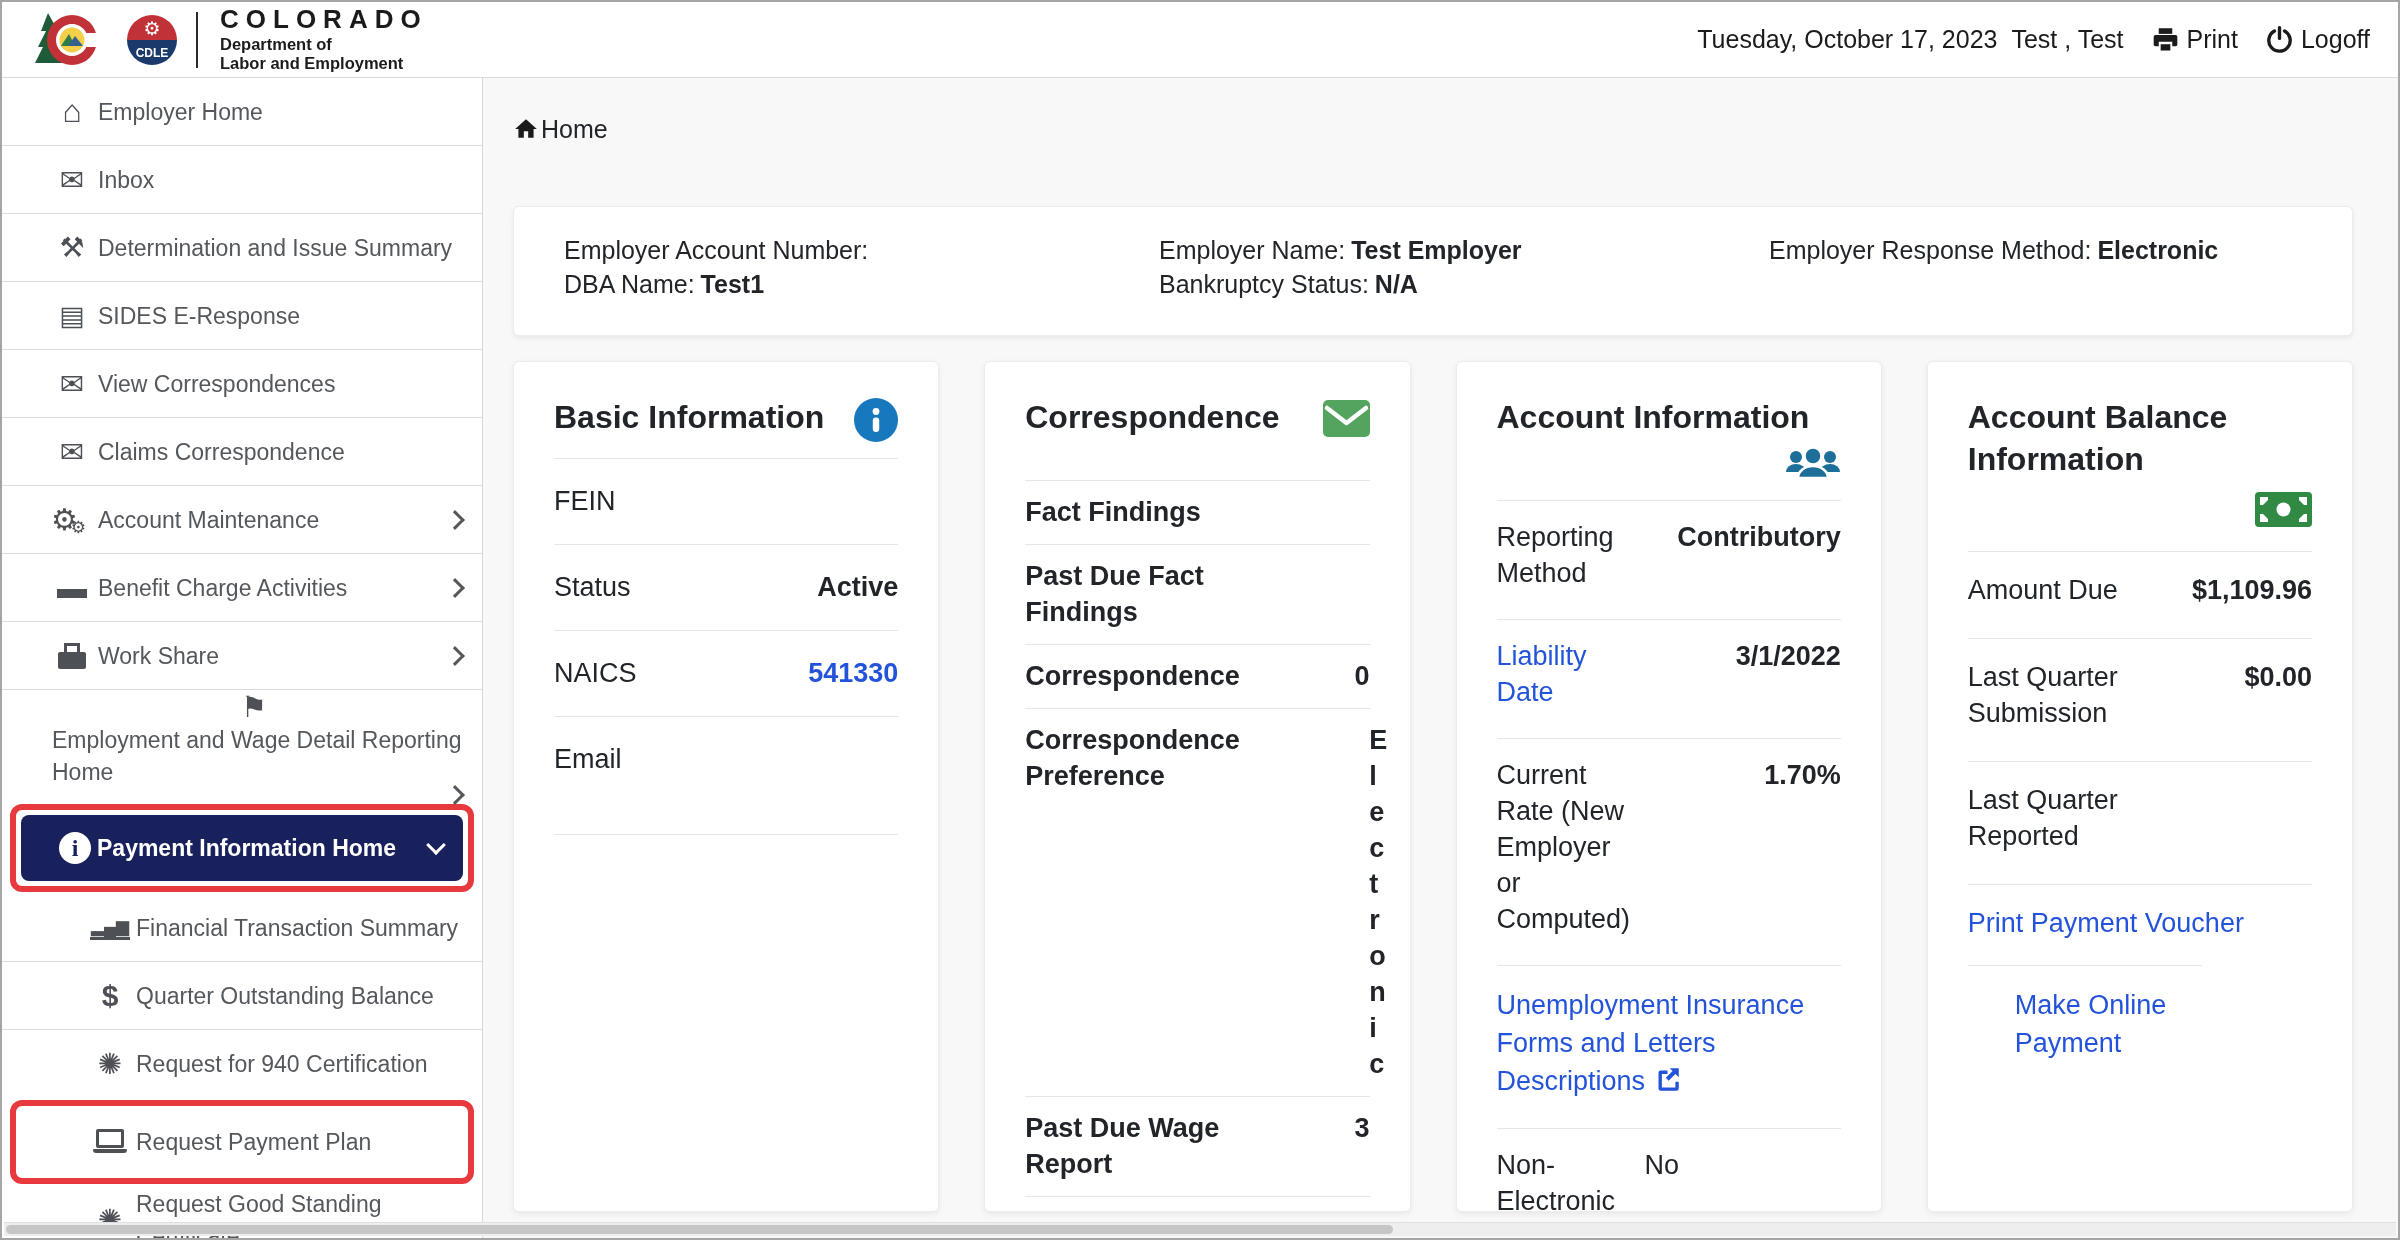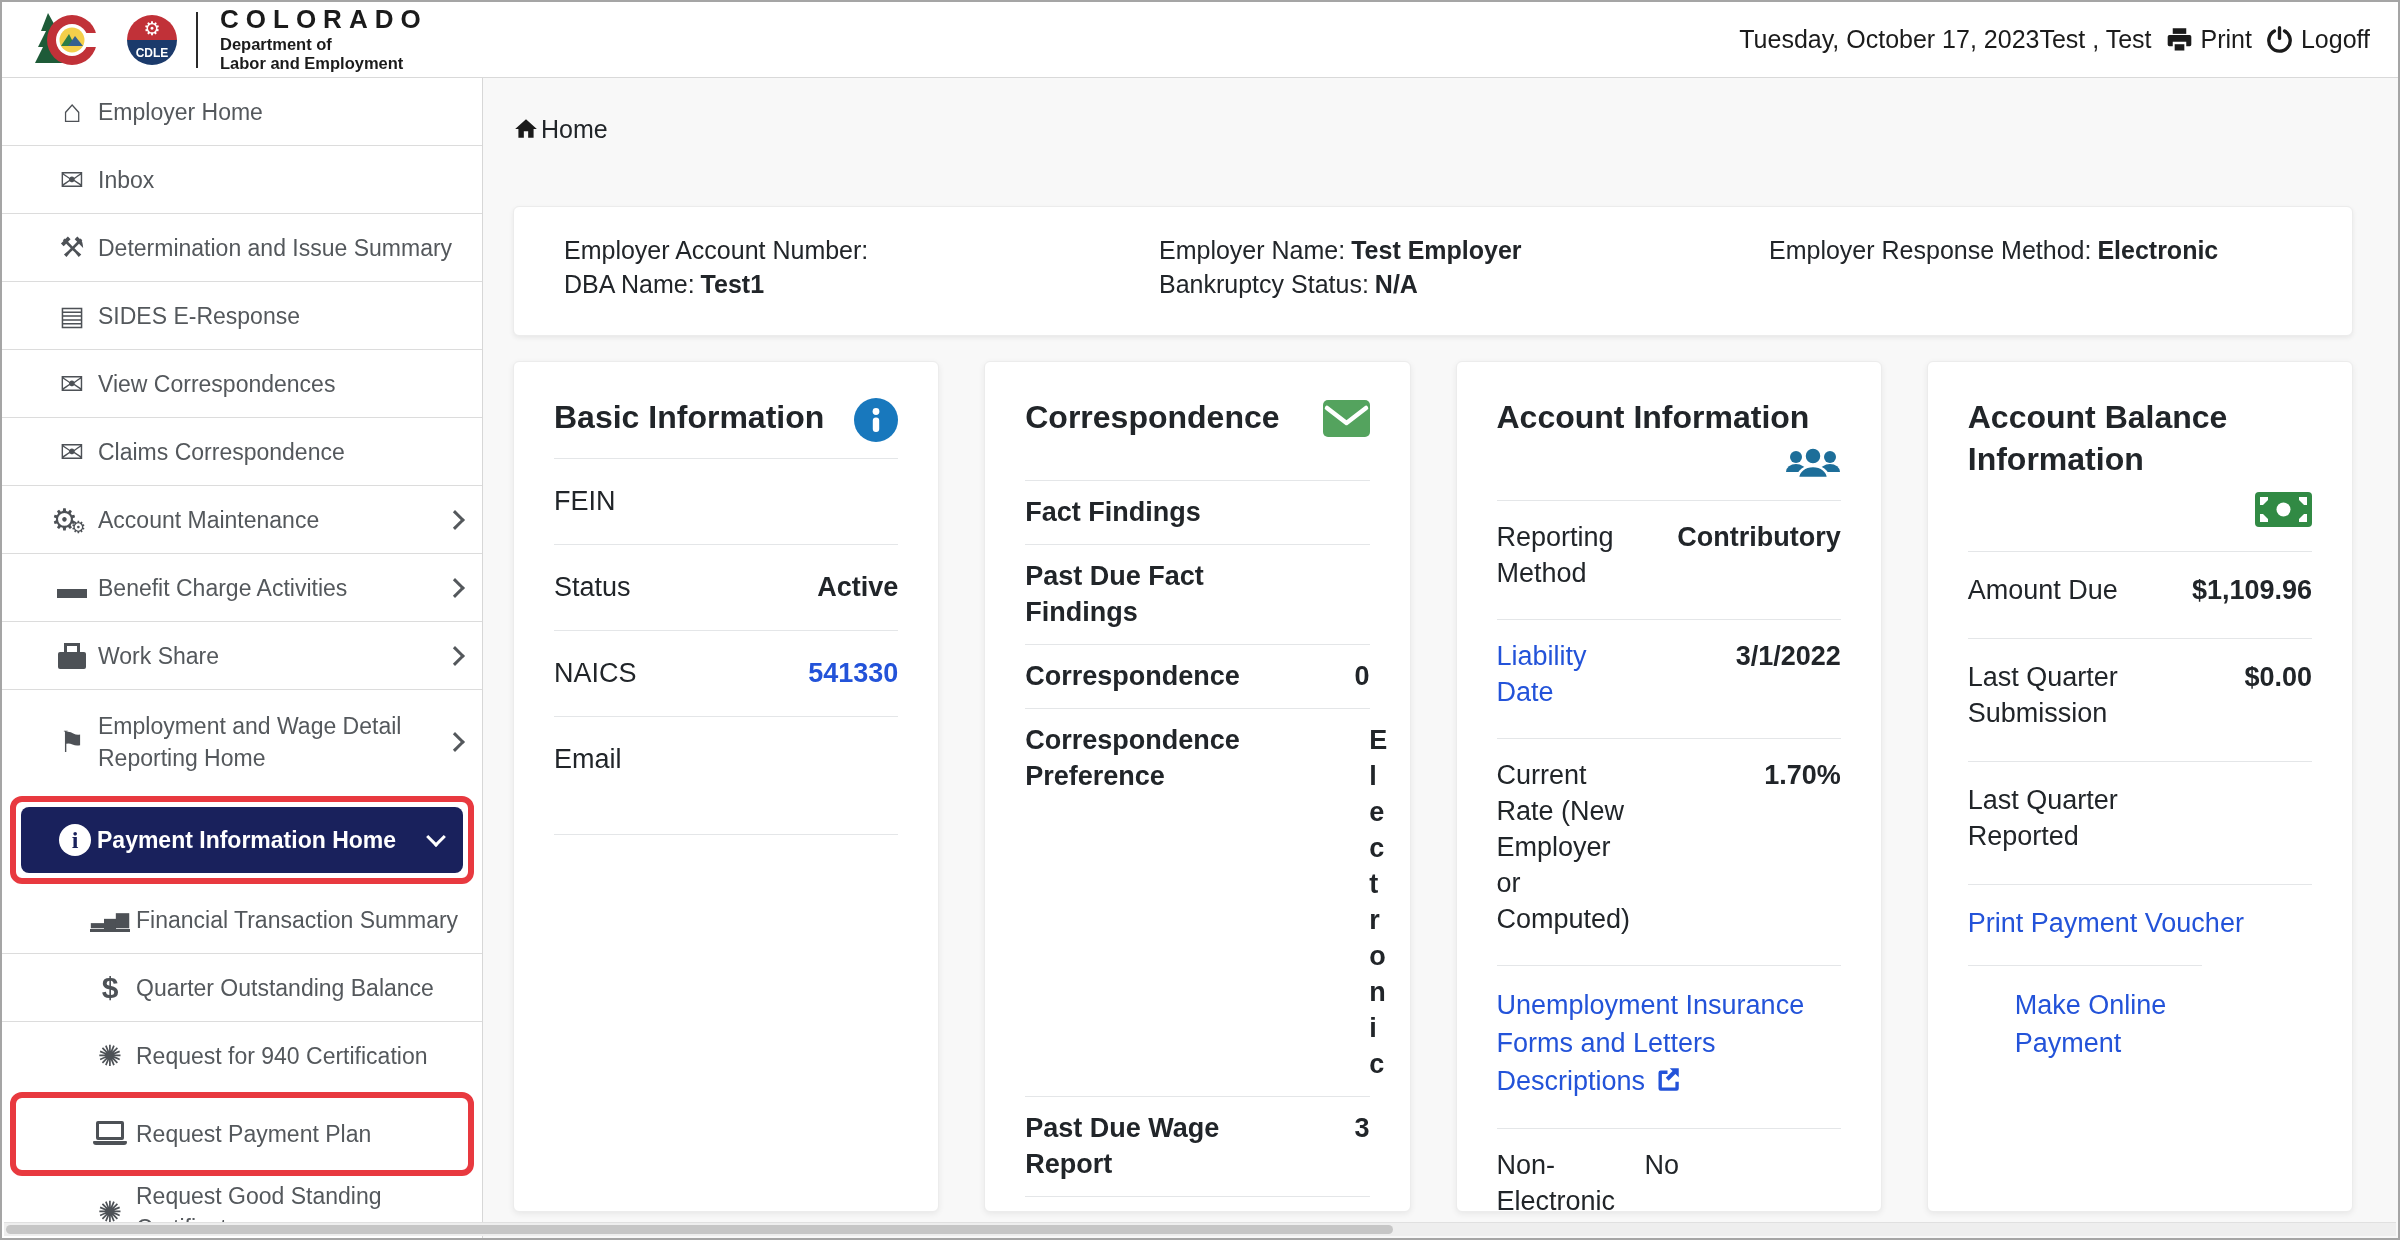--- a/index.html
+++ b/index.html
@@ -6,33 +6,33 @@
   body{font-family:"Liberation Sans",sans-serif;color:#212529;}
   .screen{position:relative;width:2400px;height:1240px;box-sizing:border-box;border:2px solid #a5a5a5;background:#fff;overflow:hidden;display:flex;flex-direction:column;}
 
   
   .top{height:76px;min-height:76px;background:#fff;border-bottom:1px solid #d9d9d9;display:flex;align-items:center;justify-content:space-between;padding:0 28px 0 30px;box-sizing:border-box;}
   .brand{display:flex;align-items:center;gap:12px;}
   .brand-text{line-height:1;}
   .brand-state{font-size:26px;font-weight:bold;letter-spacing:7px;color:#1b1b1b;}
   .brand-dept{font-size:16.5px;font-weight:bold;color:#1b1b1b;line-height:19px;margin-top:3px;}
   .brand-sep{width:2px;height:56px;background:#2a2a2a;margin:0 10px 0 4px;}
-  .top-right{display:flex;align-items:center;font-size:25px;color:#1b1b1b;white-space:nowrap;}
+  .top-right{display:flex;align-items:center;gap:14px;font-size:25px;color:#1b1b1b;white-space:nowrap;}
   .top-right .grp{display:flex;align-items:center;gap:8px;margin-left:14px;cursor:pointer;}
   .top-right svg{display:block;}
 
   
   .body-row{flex:1;display:flex;min-height:0;}
   .sidebar{width:480px;min-width:480px;background:#fff;border-right:1px solid #d7d7d7;overflow:hidden;}
   .main{flex:1;background:#f8f8f8;overflow:hidden;padding:0 45px 0 30px;}
 
   
   .s-item{display:flex;align-items:center;min-height:68px;padding:0 20px 0 50px;border-bottom:1px solid #dcdcdc;font-size:23px;color:#54585c;cursor:pointer;box-sizing:border-box;}
   .s-item.sub{padding-left:88px;}
-  .s-item.two-line{min-height:104px;}
+  .s-item.two-line{min-height:104px;flex-direction:column;}
   .s-item.no-border{border-bottom:none;}
   .s-label{flex:1;line-height:32px;}
   .sic{width:40px;min-width:40px;display:inline-flex;justify-content:center;align-items:center;margin-right:6px;font-size:27px;color:#4d5156;}
   .chev{width:11px;height:11px;border-top:3.5px solid #54585c;border-right:3.5px solid #54585c;margin-left:auto;}
   .chev.right{transform:rotate(45deg);}
   .chev.down{transform:rotate(135deg);margin-top:-6px;}
   .red-wrap{border:6px solid #e8393f;border-radius:12px;margin:2px 8px;background:#fff;}
   .red-wrap .s-item{border-bottom:none;}
   .s-item.active{background:#19215c;border-radius:8px;margin:5px;min-height:66px;padding-left:36px;color:#fff;font-weight:bold;}
   .s-item.active .chev{border-color:#fff;}

